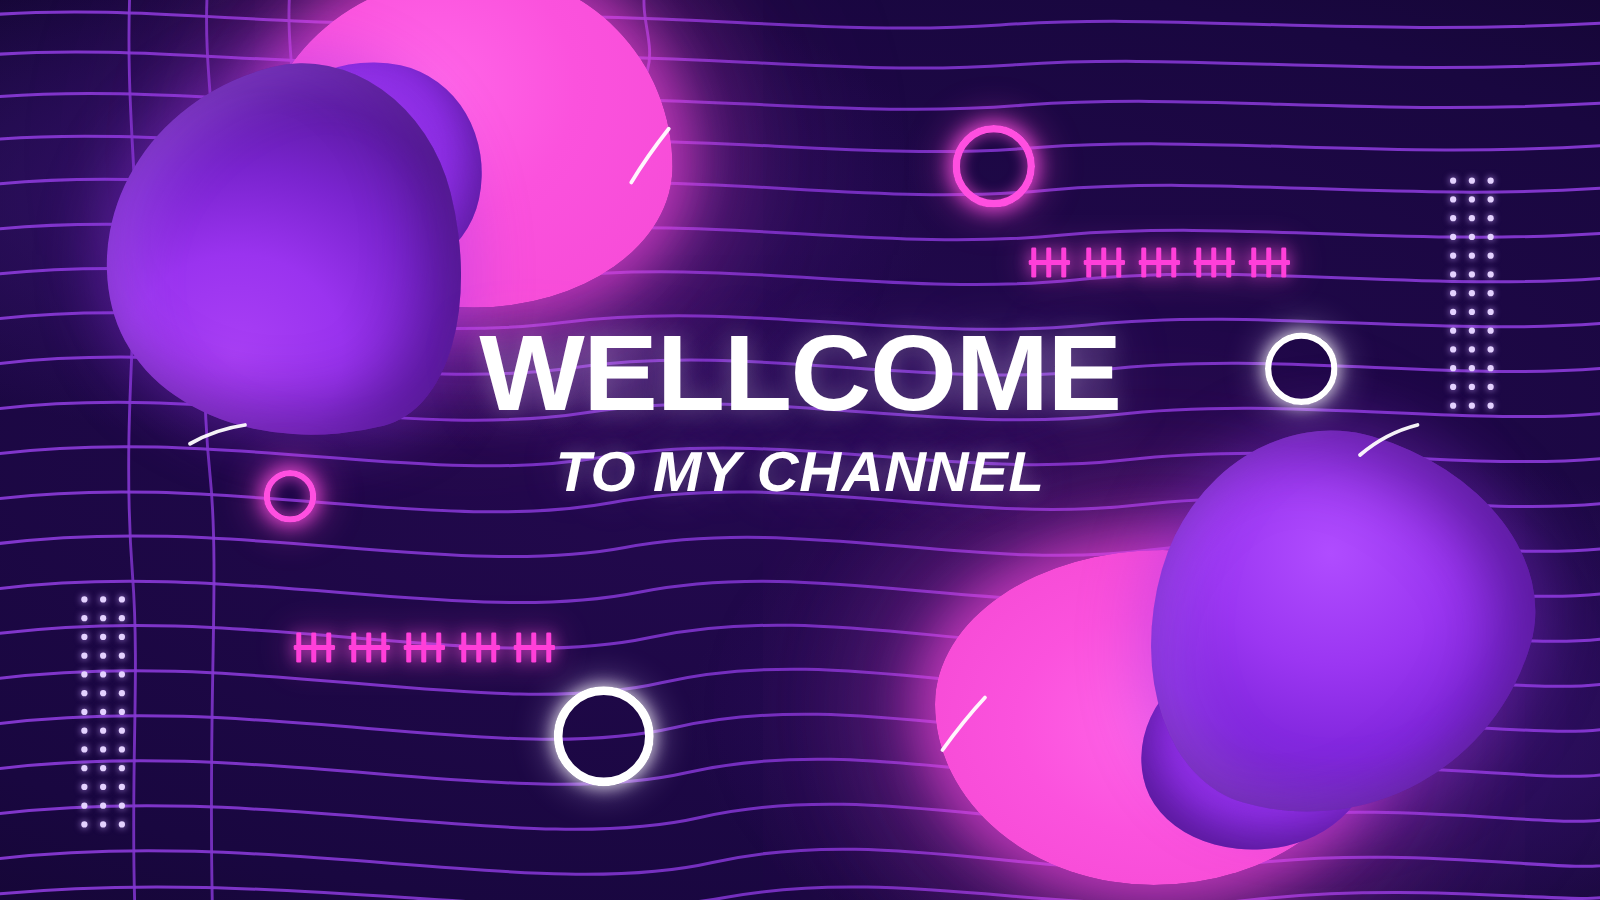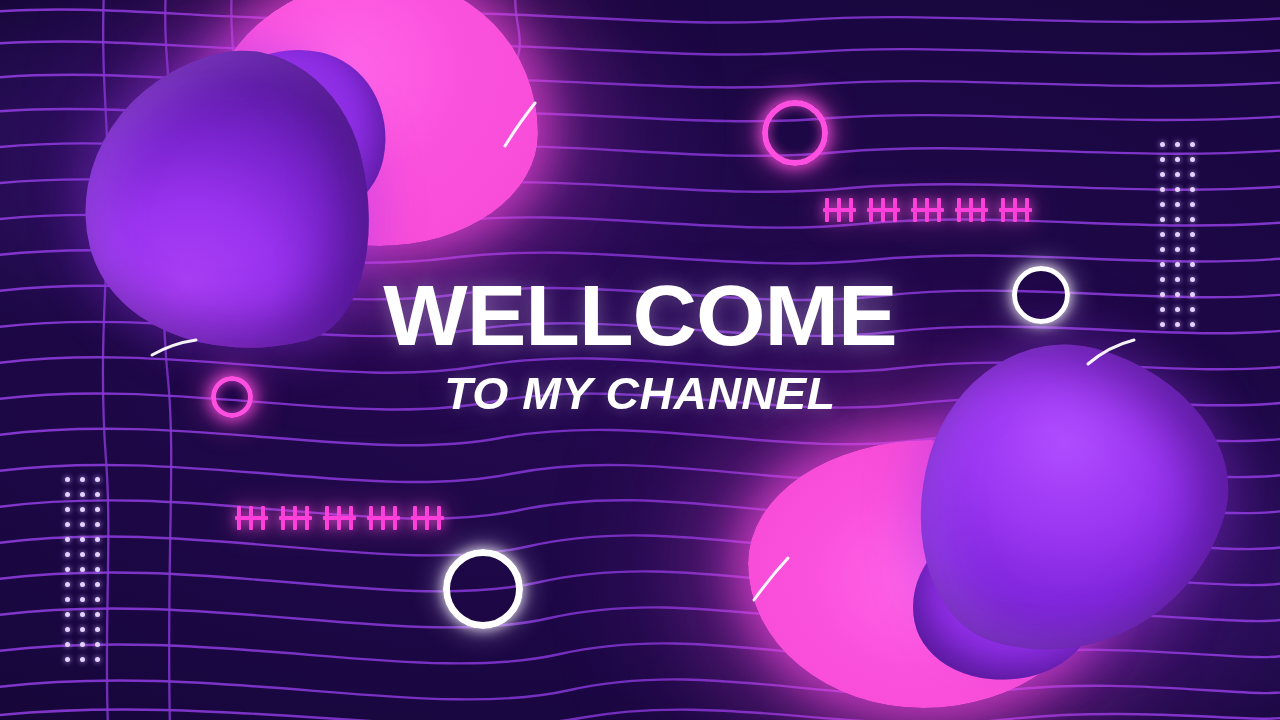--- a/index.html
+++ b/index.html
@@ -207,21 +207,21 @@
   .dotgrid-bl { left: 65px;  top: 477px; }
 
   
   .arcs { position: absolute; inset: 0; width: 1280px; height: 720px; }
 
   
   .text-block {
     position: absolute;
     left: 0;
     right: 0;
-    top: 274px;
+    top: 258px;
     text-align: center;
     z-index: 40;
   }
   .headline {
     margin: 0;
     font-family: "Liberation Sans", sans-serif;
     font-weight: 700;
     font-size: 86px;
     line-height: 0.96;
     letter-spacing: -1px;

